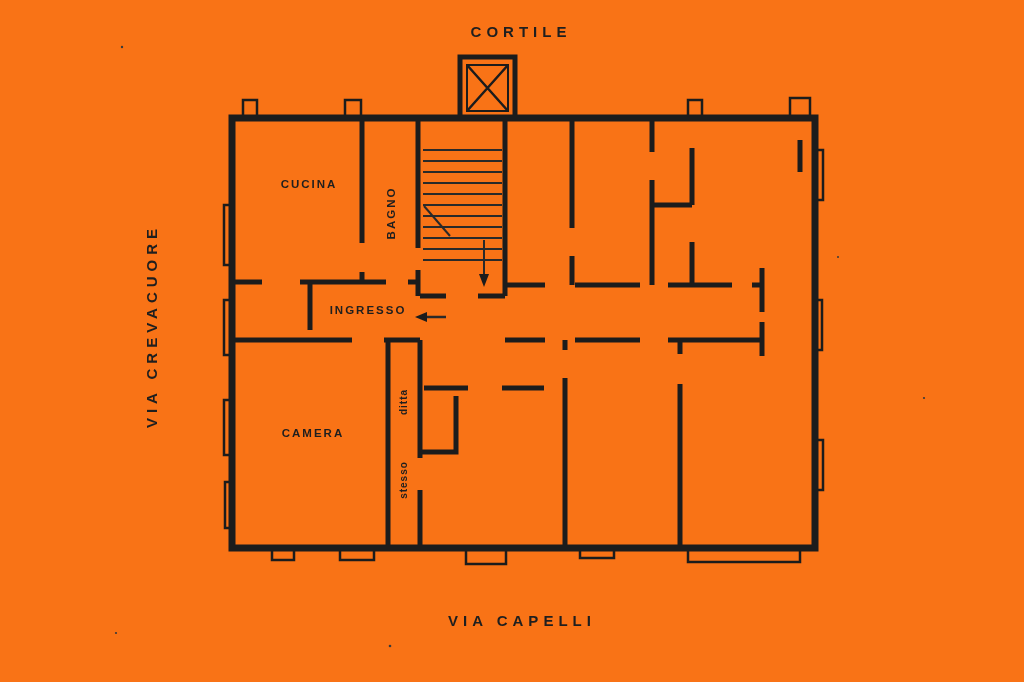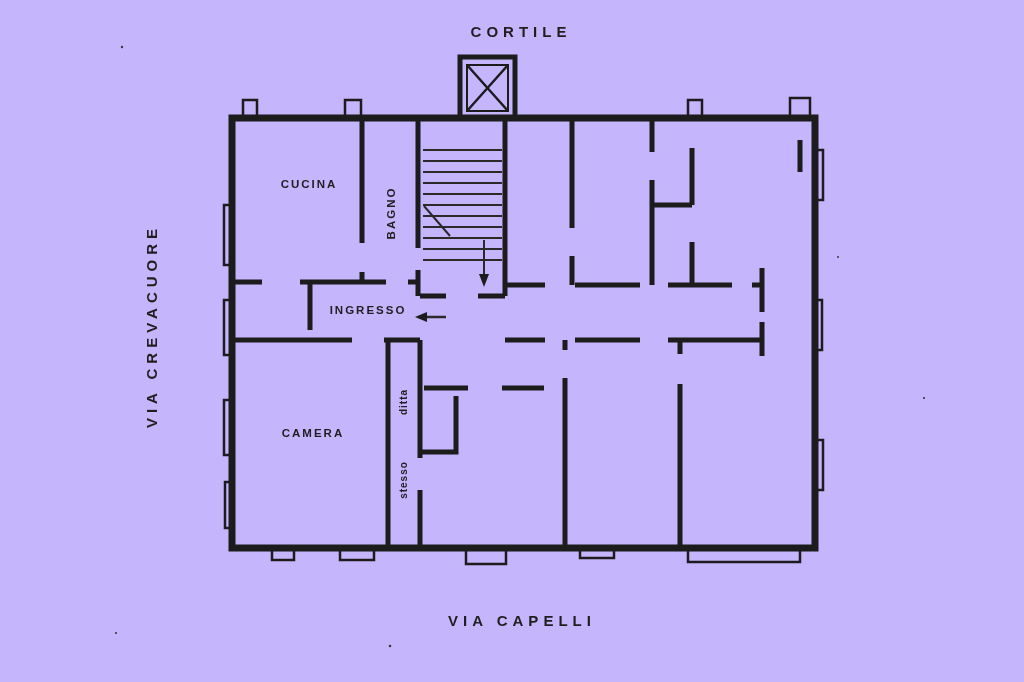--- a/index.html
+++ b/index.html
@@ -4,21 +4,21 @@
 <style>
   html, body {
     margin: 0;
     padding: 0;
     background: #ffffff;
   }
   .page {
     position: relative;
     width: 1024px;
     height: 682px;
-    background: #c4b5fd;
+    background: #f97316;
     overflow: hidden;
     font-family: "Liberation Sans", sans-serif;
   }
   svg { display: block; }
   .plan-text {
     font-family: "Liberation Sans", sans-serif;
     fill: #1f1f1f;
   }
   .street-label {
     font-size: 15px;

